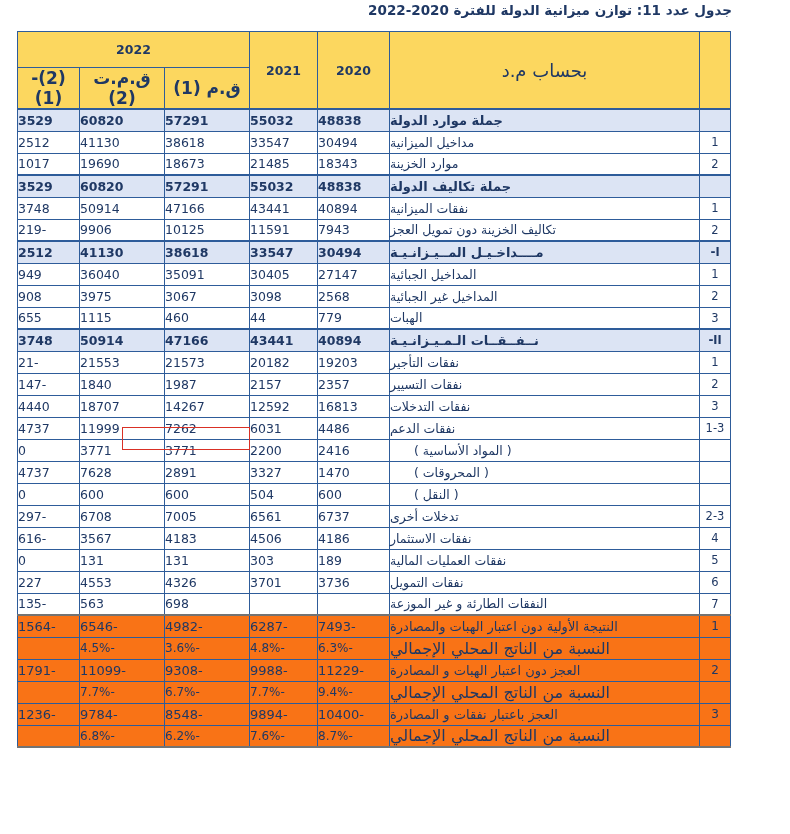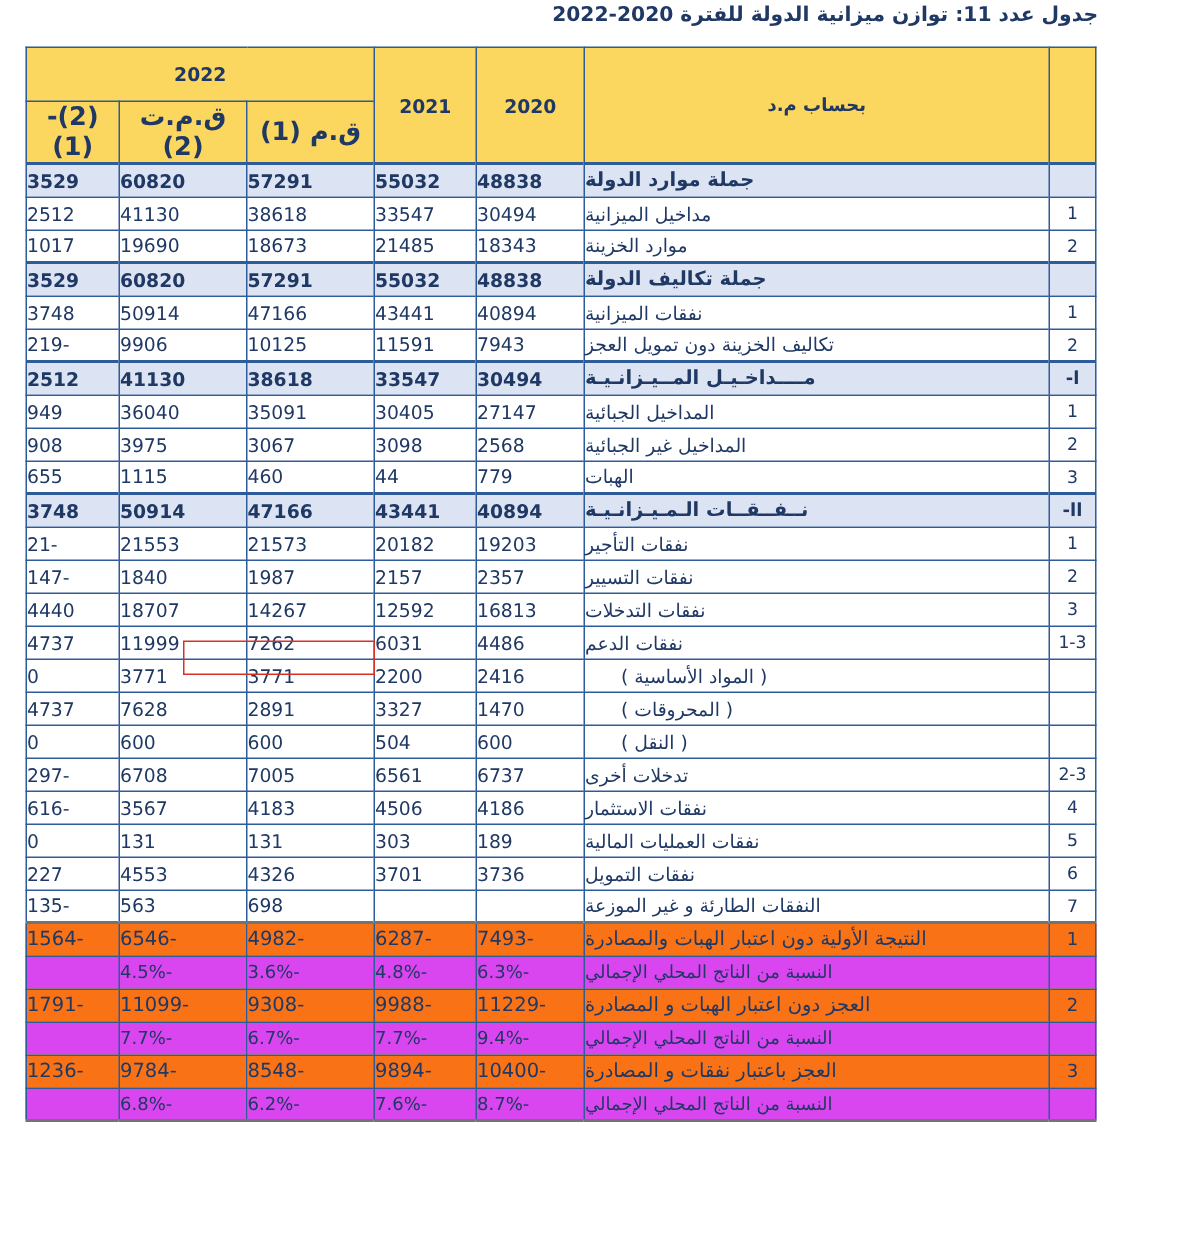--- a/index.html
+++ b/index.html
@@ -72,21 +72,21 @@
     background: #FCD75F;
     color: #1F3864;
     font-weight: bold;
     font-size: 12.5px;
     text-align: center;
     border: 1px solid #2E5C9A;
   }
   thead th.h-2022    { height: 36px; }
   thead th.h-sub     { height: 26px; font-size: 17px; }
   thead th.h-tall    { height: 50px; }
-  thead th.h-label   { height: 50px; font-size: 12px; font-weight: bold; }
+  thead th.h-label   { height: 50px; font-size: 18px; font-weight: normal; }
   thead th.h-corner  { background: #FCD75F; border-left: 1px solid #2E5C9A; }
 
   
   tbody tr td { background: #ffffff; }
 
   td.num {
     text-align: center;
     font-size: 11.5px;
     color: #1F3864;
     border-right: 1px solid #2E5C9A;
@@ -130,25 +130,25 @@
   tr.sep-bottom td { border-bottom: 2px solid #737373; }
 
   
   tr.summary td {
     background: #f97316;
     font-weight: normal;
     font-size: 13px;
   }
   tr.summary td.num { font-size: 12px; }
   tr.pct td {
-    background: #d946ef;
+    background: #f97316;
     font-weight: normal;
     font-size: 12px;
   }
-  tr.pct td.label { font-weight: normal; font-size: 12px; }
+  tr.pct td.label { font-weight: normal; font-size: 16px; }
   tr.pct td.num { border-right: 1px solid #2E5C9A; }
 
   
   tr.dot-top td { border-top: 1px dotted #2E5C9A; }
 
   
   td.label.sub { padding-left: 24px; }
 
   
   .highlight-box {

